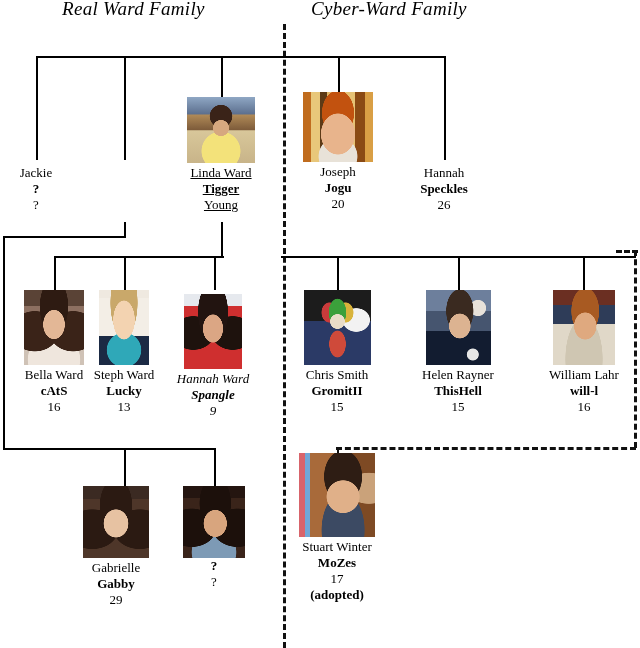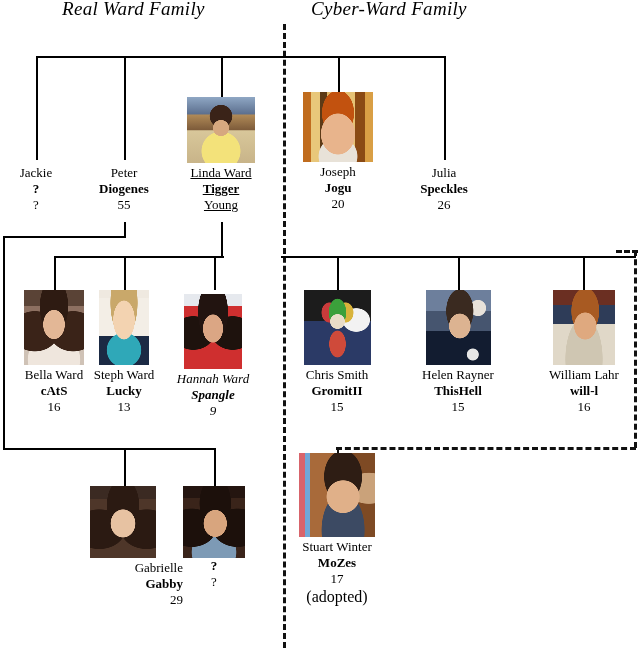--- a/index.html
+++ b/index.html
@@ -58,21 +58,21 @@
     position:relative;
     overflow:hidden;
     background:#c8c2ba;
   }
   .person .photo i{
     position:absolute;left:0;top:0;right:0;bottom:0;display:block;
   }
   .pname{font-size:13px;margin-top:2px;white-space:nowrap;}
   .pnick{font-size:13px;font-weight:bold;white-space:nowrap;}
   .page{font-size:13px;white-space:nowrap;}
-  .pnote{font-size:16px;font-weight:normal;white-space:nowrap;}
+  .pnote{font-size:13px;font-weight:bold;white-space:nowrap;}
   .q{font-size:13px;}
 </style>
 </head>
 <body>
 
 <div id="stage">
 
   <div class="title" style="left:62px;top:-2px;">Real Ward Family</div>
   <div class="title" style="left:311px;top:-2px;">Cyber-Ward Family</div>
 
@@ -84,25 +84,20 @@
   <div class="vline" style="left:221px;top:56px;height:42px;"></div>
   <div class="vline" style="left:338px;top:56px;height:37px;"></div>
   <div class="vline" style="left:444px;top:56px;height:104px;"></div>
 
   <div class="person" style="left:-24px;top:163px;">
     <div class="pname">Jackie</div>
     <div class="pnick">?</div>
     <div class="page q">?</div>
   </div>
 
-  <div class="person" style="left:64px;top:163px;">
-    <div class="pname">Peter</div>
-    <div class="pnick">Diogenes</div>
-    <div class="page">55</div>
-  </div>
 
   <div class="person" style="left:161px;top:97px;text-decoration:underline;">
     <div class="photo" style="width:68px;height:66px;background:
            linear-gradient(180deg,#8fa7c4 0%,#5c6f8e 26%,#b08a57 27%,#7d5b3a 50%,#d8c79a 51%,#c8b489 100%);">
       <i style="background:
         radial-gradient(circle at 50% 47%, #d6a87f 0 16%, rgba(214,168,127,0) 17%),
         radial-gradient(circle at 50% 29%, #3a2318 0 19%, rgba(58,35,24,0) 20%),
         radial-gradient(circle at 50% 82%, #f3e27a 0 30%, rgba(243,226,122,0) 31%);"></i>
     </div>
     <div class="pname">Linda Ward</div>
@@ -117,21 +112,21 @@
         radial-gradient(ellipse at 50% 60%, #e8b48c 0 34%, rgba(232,180,140,0) 35%),
         radial-gradient(ellipse at 50% 30%, #c2520f 0 32%, rgba(194,82,15,0) 33%),
         radial-gradient(circle at 50% 92%, #e8e2d8 0 26%, rgba(232,226,216,0) 27%);"></i>
     </div>
     <div class="pname">Joseph</div>
     <div class="pnick">Jogu</div>
     <div class="page">20</div>
   </div>
 
   <div class="person" style="left:384px;top:163px;">
-    <div class="pname">Julia</div>
+    <div class="pname">Hannah</div>
     <div class="pnick">Speckles</div>
     <div class="page">26</div>
   </div>
 
   <div class="vline" style="left:124px;top:222px;height:16px;"></div>
   <div class="hline" style="left:3px;top:236px;width:123px;"></div>
   <div class="vline" style="left:3px;top:236px;height:213px;"></div>
 
   <div class="vline" style="left:221px;top:222px;height:34px;"></div>
 
@@ -233,21 +228,21 @@
   <div class="dashbox-top" style="left:616px;top:250px;width:30px;"></div>
   <div class="dashbox-right" style="left:634px;top:250px;height:198px;"></div>
   <div class="dashbox-bottom" style="left:336px;top:447px;width:300px;"></div>
 
   <div class="dashdrop" style="left:337px;top:447px;height:32px;"></div>
 
   <div class="hline" style="left:3px;top:448px;width:213px;"></div>
   <div class="vline" style="left:124px;top:448px;height:38px;"></div>
   <div class="vline" style="left:214px;top:448px;height:38px;"></div>
 
-  <div class="person" style="left:63px;top:486px;text-align:right;">
+  <div class="person" style="left:56px;top:486px;">
     <div class="photo" style="width:66px;height:72px;background:
            linear-gradient(180deg,#3b2a22 0 18%,#4e3629 18% 100%);">
       <i style="background:
         radial-gradient(ellipse at 50% 52%, #e7c2a2 0 26%, rgba(231,194,162,0) 27%),
         radial-gradient(ellipse at 50% 26%, #2b1a12 0 34%, rgba(43,26,18,0) 35%),
         radial-gradient(ellipse at 14% 60%, #2b1a12 0 32%, rgba(43,26,18,0) 33%),
         radial-gradient(ellipse at 86% 60%, #2b1a12 0 32%, rgba(43,26,18,0) 33%);"></i>
     </div>
     <div class="pname">Gabrielle</div>
     <div class="pnick">Gabby</div>

